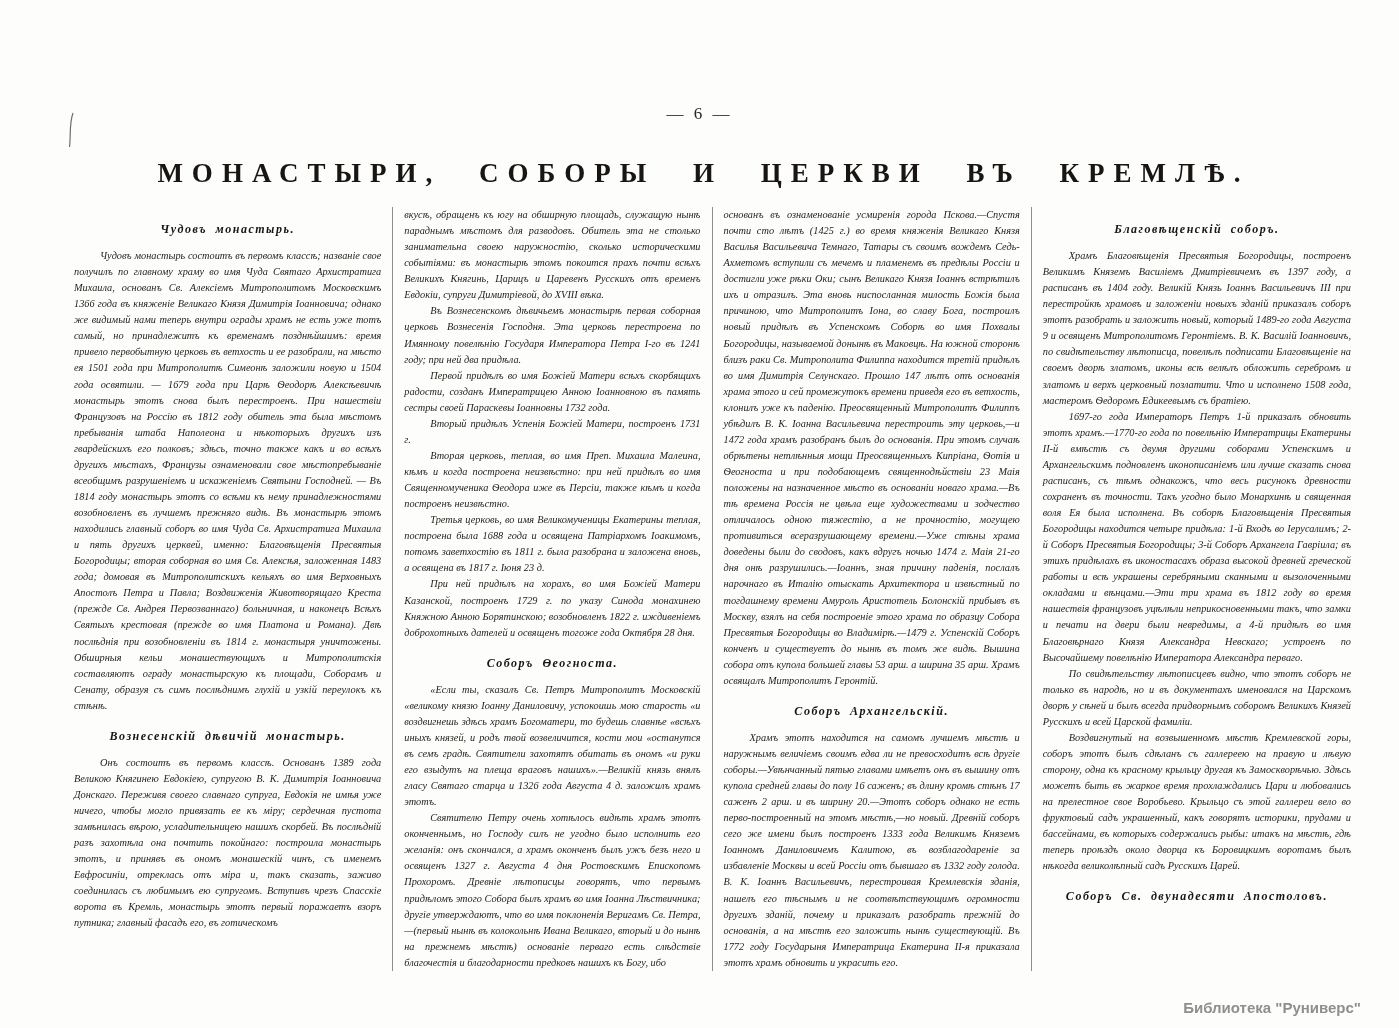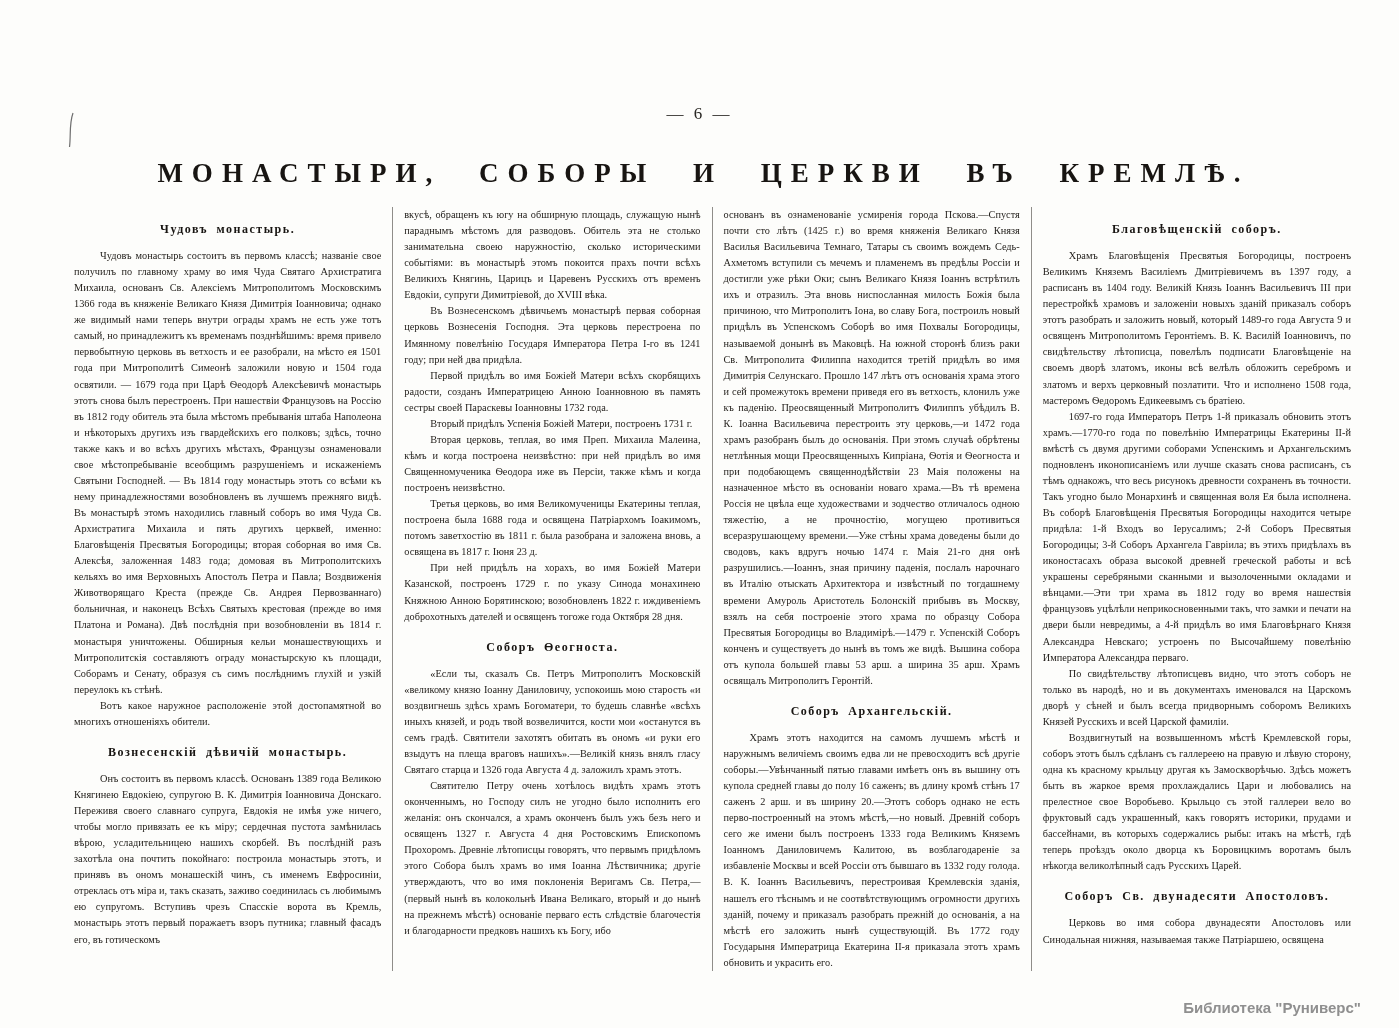--- a/index.html
+++ b/index.html
@@ -41,20 +41,21 @@
     left: 74px;
     right: 48px;
     top: 207px;
     display: flex;
     align-items: stretch;
   }
   .col {
     width: 25%;
     box-sizing: border-box;
     padding: 0 11px;
+    font-style: italic;
   }
   .col:first-child { padding-left: 0; }
   .col:last-child { padding-right: 0; }
   .col:not(:last-child) { border-right: 1px solid #8f8d89; }
   .col p.paragraph {
     margin: 0;
     font-size: 10.3px;
     line-height: 1.56;
     text-align: justify;
     text-indent: 26px;
@@ -90,21 +91,20 @@
   </svg>
 
   <div class="page-number">— 6 —</div>
 
   <div class="main-title">МОНАСТЫРИ, СОБОРЫ И ЦЕРКВИ ВЪ КРЕМЛѢ.</div>
 
   <div class="columns">
     <div class="col">
         <h2 class="heading">Чудовъ монастырь.</h2>
         <p class="paragraph">Чудовъ монастырь состоитъ въ первомъ классѣ; названіе свое получилъ по главному храму во имя Чуда Святаго Архистратига Михаила, основанъ Св. Алексіемъ Митрополитомъ Московскимъ 1366 года въ княженіе Великаго Князя Димитрія Іоанновича; однако же видимый нами теперь внутри ограды храмъ не есть уже тотъ самый, но принадлежитъ къ временамъ позднѣйшимъ: время привело первобытную церковь въ ветхость и ее разобрали, на мѣсто ея 1501 года при Митрополитѣ Симеонѣ заложили новую и 1504 года освятили. — 1679 года при Царѣ Ѳеодорѣ Алексѣевичѣ монастырь этотъ снова былъ перестроенъ. При нашествіи Французовъ на Россію въ 1812 году обитель эта была мѣстомъ пребыванія штаба Наполеона и нѣкоторыхъ другихъ изъ гвардейскихъ его полковъ; здѣсь, точно также какъ и во всѣхъ другихъ мѣстахъ, Французы ознаменовали свое мѣстопребываніе всеобщимъ разрушеніемъ и искаженіемъ Святыни Господней. — Въ 1814 году монастырь этотъ со всѣми къ нему принадлежностями возобновленъ въ лучшемъ прежняго видѣ. Въ монастырѣ этомъ находились главный соборъ во имя Чуда Св. Архистратига Михаила и пять другихъ церквей, именно: Благовѣщенія Пресвятыя Богородицы; вторая соборная во имя Св. Алексѣя, заложенная 1483 года; домовая въ Митрополитскихъ кельяхъ во имя Верховныхъ Апостолъ Петра и Павла; Воздвиженія Животворящаго Креста (прежде Св. Андрея Первозваннаго) больничная, и наконецъ Всѣхъ Святыхъ крестовая (прежде во имя Платона и Романа). Двѣ послѣднія при возобновленіи въ 1814 г. монастыря уничтожены. Обширныя кельи монашествующихъ и Митрополитскія составляютъ ограду монастырскую къ площади, Соборамъ и Сенату, образуя съ симъ послѣднимъ глухій и узкій переулокъ къ стѣнѣ.</p>
-        <p class="paragraph">Вотъ какое наружное расположеніе этой достопамятной во многихъ отношеніяхъ обители.</p>
         <h2 class="heading">Вознесенскій дѣвичій монастырь.</h2>
         <p class="paragraph">Онъ состоитъ въ первомъ классѣ. Основанъ 1389 года Великою Княгинею Евдокіею, супругою В. К. Димитрія Іоанновича Донскаго. Переживя своего славнаго супруга, Евдокія не имѣя уже ничего, чтобы могло привязать ее къ міру; сердечная пустота замѣнилась вѣрою, усладительницею нашихъ скорбей. Въ послѣдній разъ захотѣла она почтить покойнаго: построила монастырь этотъ, и принявъ въ ономъ монашескій чинъ, съ именемъ Евфросиніи, отреклась отъ міра и, такъ сказать, заживо соединилась съ любимымъ ею супругомъ. Вступивъ чрезъ Спасскіе ворота въ Кремль, монастырь этотъ первый поражаетъ взоръ путника; главный фасадъ его, въ готическомъ</p>
       </div>
     <div class="col">
         <p class="paragraph no-indent">вкусѣ, обращенъ къ югу на обширную площадь, служащую нынѣ параднымъ мѣстомъ для разводовъ. Обитель эта не столько занимательна своею наружностію, сколько историческими событіями: въ монастырѣ этомъ покоится прахъ почти всѣхъ Великихъ Княгинь, Царицъ и Царевенъ Русскихъ отъ временъ Евдокіи, супруги Димитріевой, до XVIII вѣка.</p>
         <p class="paragraph">Въ Вознесенскомъ дѣвичьемъ монастырѣ первая соборная церковь Вознесенія Господня. Эта церковь перестроена по Имянному повелѣнію Государя Императора Петра I-го въ 1241 году; при ней два придѣла.</p>
         <p class="paragraph">Первой придѣлъ во имя Божіей Матери всѣхъ скорбящихъ радости, созданъ Императрицею Анною Іоанновною въ память сестры своей Параскевы Іоанновны 1732 года.</p>
         <p class="paragraph">Вторый придѣлъ Успенія Божіей Матери, построенъ 1731 г.</p>
         <p class="paragraph">Вторая церковь, теплая, во имя Преп. Михаила Малеина, кѣмъ и когда построена неизвѣстно: при ней придѣлъ во имя Священномученика Ѳеодора иже въ Персіи, также кѣмъ и когда построенъ неизвѣстно.</p>
         <p class="paragraph">Третья церковь, во имя Великомученицы Екатерины теплая, построена была 1688 года и освящена Патріархомъ Іоакимомъ, потомъ заветхостію въ 1811 г. была разобрана и заложена вновь, а освящена въ 1817 г. Іюня 23 д.</p>
@@ -118,18 +118,17 @@
         <h2 class="heading">Соборъ Архангельскій.</h2>
         <p class="paragraph">Храмъ этотъ находится на самомъ лучшемъ мѣстѣ и наружнымъ величіемъ своимъ едва ли не превосходитъ всѣ другіе соборы.—Увѣнчанный пятью главами имѣетъ онъ въ вышину отъ купола средней главы до полу 16 саженъ; въ длину кромѣ стѣнъ 17 саженъ 2 арш. и въ ширину 20.—Этотъ соборъ однако не есть перво-построенный на этомъ мѣстѣ,—но новый. Древній соборъ сего же имени былъ построенъ 1333 года Великимъ Княземъ Іоанномъ Даниловичемъ Калитою, въ возблагодареніе за избавленіе Москвы и всей Россіи отъ бывшаго въ 1332 году голода. В. К. Іоаннъ Васильевичъ, перестроивая Кремлевскія зданія, нашелъ его тѣснымъ и не соотвѣтствующимъ огромности другихъ зданій, почему и приказалъ разобрать прежній до основанія, а на мѣстѣ его заложить нынѣ существующій. Въ 1772 году Государыня Императрица Екатерина II-я приказала этотъ храмъ обновить и украсить его.</p>
       </div>
     <div class="col">
         <h2 class="heading">Благовѣщенскій соборъ.</h2>
         <p class="paragraph">Храмъ Благовѣщенія Пресвятыя Богородицы, построенъ Великимъ Княземъ Василіемъ Дмитріевичемъ въ 1397 году, а расписанъ въ 1404 году. Великій Князь Іоаннъ Васильевичъ III при перестройкѣ храмовъ и заложеніи новыхъ зданій приказалъ соборъ этотъ разобрать и заложить новый, который 1489-го года Августа 9 и освященъ Митрополитомъ Геронтіемъ. В. К. Василій Іоанновичъ, по свидѣтельству лѣтописца, повелѣлъ подписати Благовѣщеніе на своемъ дворѣ златомъ, иконы всѣ велѣлъ обложить серебромъ и златомъ и верхъ церковный позлатити. Что и исполнено 1508 года, мастеромъ Ѳедоромъ Едикеевымъ съ братіею.</p>
         <p class="paragraph">1697-го года Императоръ Петръ 1-й приказалъ обновить этотъ храмъ.—1770-го года по повелѣнію Императрицы Екатерины II-й вмѣстѣ съ двумя другими соборами Успенскимъ и Архангельскимъ подновленъ иконописаніемъ или лучше сказать снова расписанъ, съ тѣмъ однакожъ, что весь рисунокъ древности сохраненъ въ точности. Такъ угодно было Монархинѣ и священная воля Ея была исполнена. Въ соборѣ Благовѣщенія Пресвятыя Богородицы находится четыре придѣла: 1-й Входъ во Іерусалимъ; 2-й Соборъ Пресвятыя Богородицы; 3-й Соборъ Архангела Гавріила; въ этихъ придѣлахъ въ иконостасахъ образа высокой древней греческой работы и всѣ украшены серебряными сканными и вызолоченными окладами и вѣнцами.—Эти три храма въ 1812 году во время нашествія французовъ уцѣлѣли неприкосновенными такъ, что замки и печати на двери были невредимы, а 4-й придѣлъ во имя Благовѣрнаго Князя Александра Невскаго; устроенъ по Высочайшему повелѣнію Императора Александра перваго.</p>
         <p class="paragraph">По свидѣтельству лѣтописцевъ видно, что этотъ соборъ не только въ народѣ, но и въ документахъ именовался на Царскомъ дворѣ у сѣней и былъ всегда придворнымъ соборомъ Великихъ Князей Русскихъ и всей Царской фамиліи.</p>
         <p class="paragraph">Воздвигнутый на возвышенномъ мѣстѣ Кремлевской горы, соборъ этотъ былъ сдѣланъ съ галлереею на правую и лѣвую сторону, одна къ красному крыльцу другая къ Замоскворѣчью. Здѣсь можетъ быть въ жаркое время прохлаждались Цари и любовались на прелестное свое Воробьево. Крыльцо съ этой галлереи вело во фруктовый садъ украшенный, какъ говорятъ историки, прудами и бассейнами, въ которыхъ содержались рыбы: итакъ на мѣстѣ, гдѣ теперь проѣздъ около дворца къ Боровицкимъ воротамъ былъ нѣкогда великолѣпный садъ Русскихъ Царей.</p>
         <h2 class="heading">Соборъ Св. двунадесяти Апостоловъ.</h2>
-        <p class="paragraph">Церковь во имя собора двунадесяти Апостоловъ или Синодальная нижняя, называемая также Патріаршею, освящена</p>
       </div>
   </div>
 
   <div class="watermark">Библиотека "Руниверс"</div>
 </div>
 
 </body></html>

